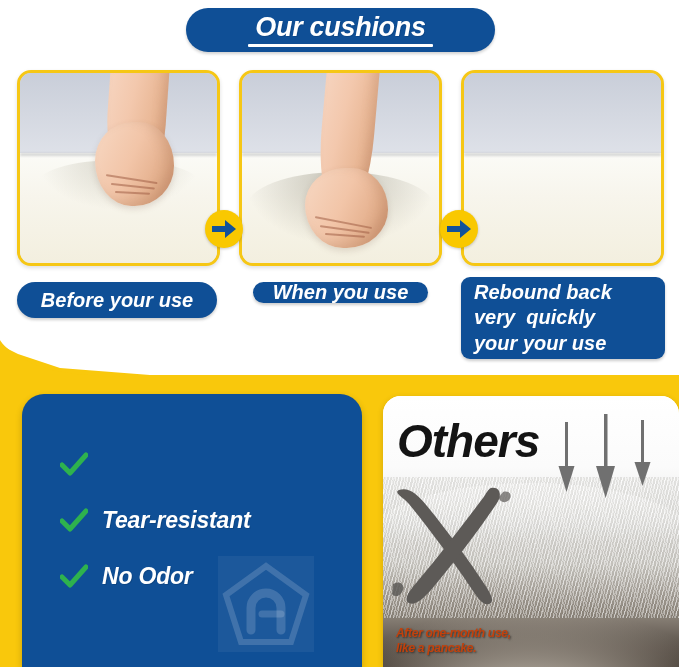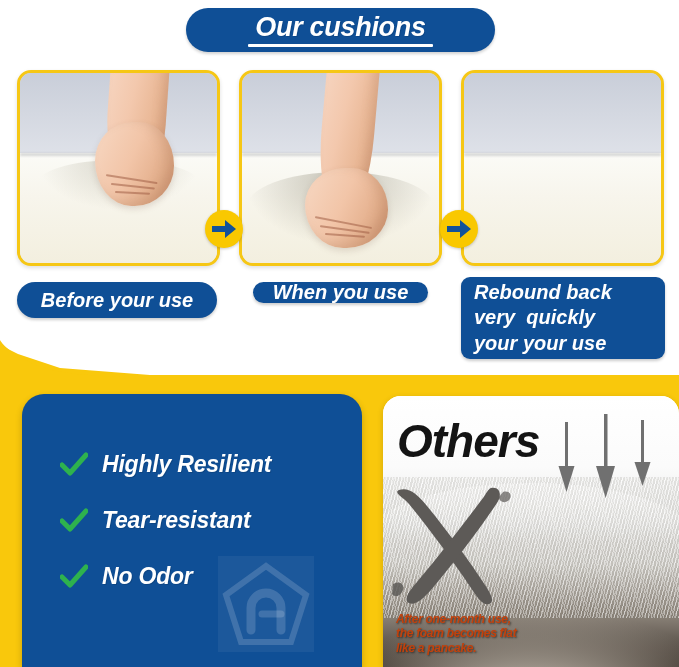--- a/index.html
+++ b/index.html
@@ -271,21 +271,20 @@
       </svg>
     </div>
 
     <div class="feature-list">
       <div class="feature-item">
         <span class="check">
           <svg width="28" height="24" viewBox="0 0 28 24">
             <path d="M2 13 L10 21 L26 3" fill="none" stroke="#2eb24e" stroke-width="5" stroke-linecap="round" stroke-linejoin="round"></path>
           </svg>
         </span>
-        <span class="feature-label">Highly Resilient</span>
       </div>
       <div class="feature-item">
         <span class="check">
           <svg width="28" height="24" viewBox="0 0 28 24">
             <path d="M2 13 L10 21 L26 3" fill="none" stroke="#2eb24e" stroke-width="5" stroke-linecap="round" stroke-linejoin="round"></path>
           </svg>
         </span>
         <span class="feature-label">Tear-resistant</span>
       </div>
       <div class="feature-item">
@@ -326,18 +325,17 @@
           <path d="M8 6 C18 3 26 10 36 22 C54 44 78 76 96 104 C100 111 104 118 98 120 C92 122 86 113 80 104 C60 74 36 42 18 20 C12 13 2 9 8 6 Z"></path>
           <path d="M100 4 C108 2 112 10 106 19 C88 46 62 80 40 106 C32 115 24 122 18 119 C12 116 18 107 26 98 C48 72 74 38 92 14 C95 10 97 5 100 4 Z"></path>
           <path d="M2 100 C8 96 14 100 12 106 C10 112 4 114 1 110 Z" opacity=".85"></path>
           <path d="M112 8 C118 6 122 11 118 16 C114 20 108 18 108 13 Z" opacity=".7"></path>
         </g>
       </svg>
     </div>
 
     <div class="others-caption">
       <span>After one-month use,</span>
-      <span>the foam becomes flat</span>
       <span>like a pancake.</span>
     </div>
   </div>
 
 </div>
 
 </body></html>

